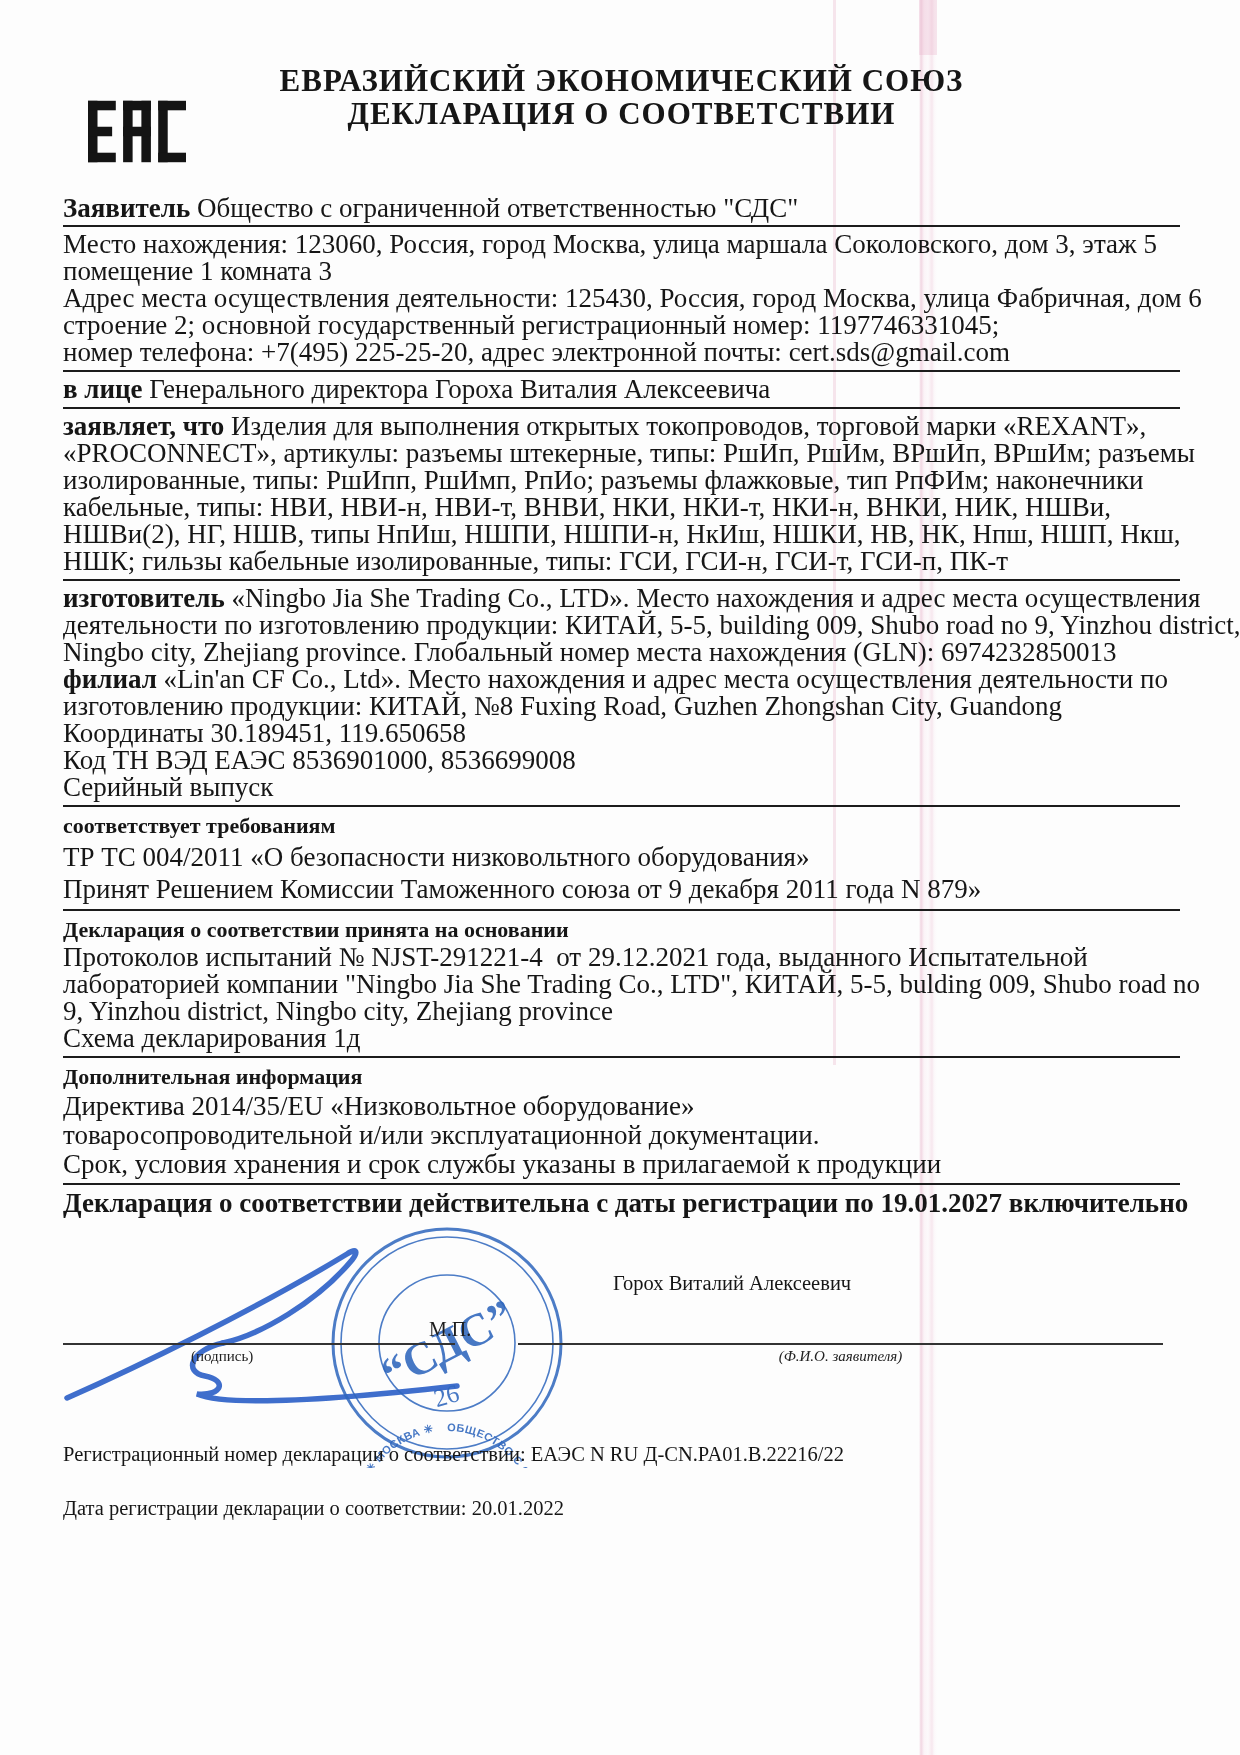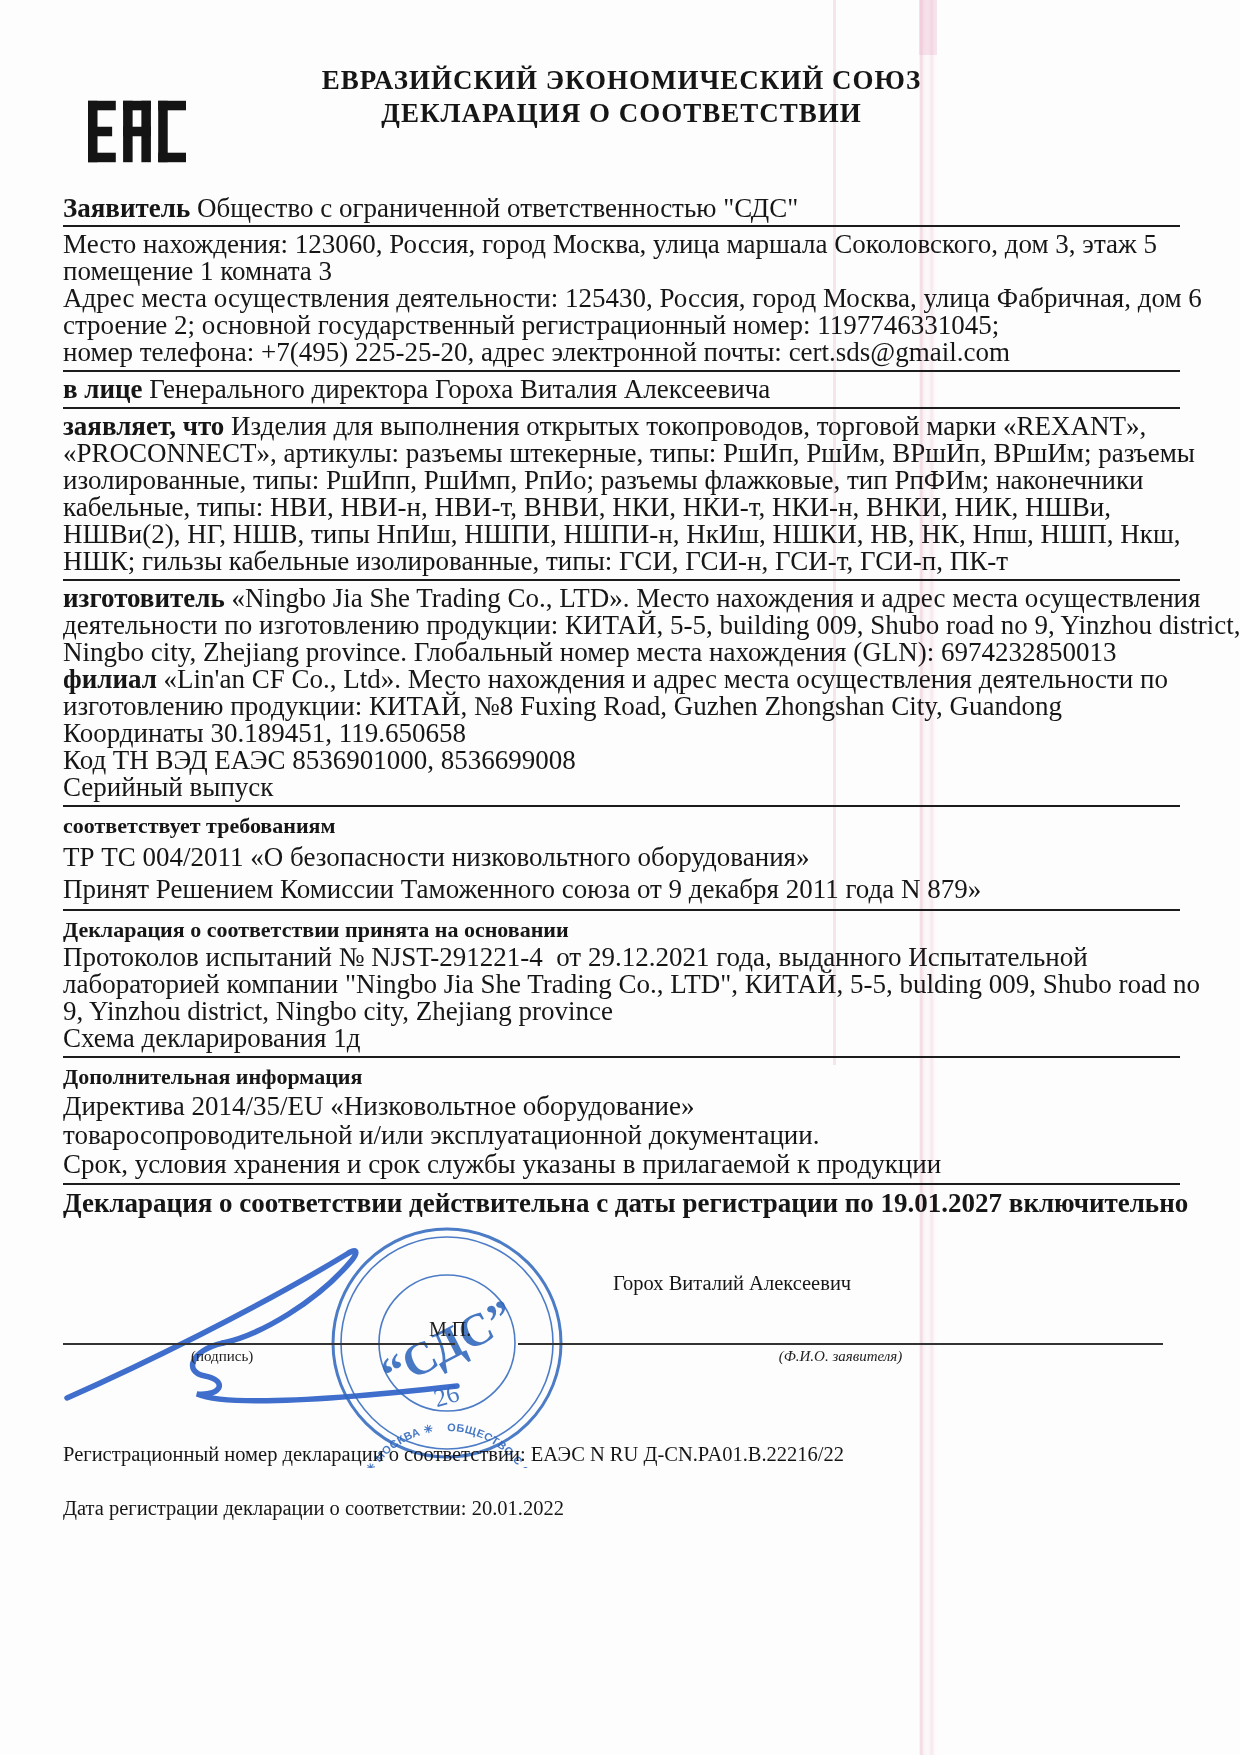--- a/index.html
+++ b/index.html
@@ -10,21 +10,21 @@
     background:linear-gradient(to right,rgba(222,150,182,0) 0,rgba(222,150,182,.38) 2px,
       rgba(246,221,233,.30) 5px,rgba(250,238,244,.26) 9px,rgba(238,199,216,.40) 13px,
       rgba(246,228,237,.22) 15px,rgba(246,228,237,0) 18px);}
   .stripe-main-top{position:absolute;left:919px;top:0;width:18px;height:55px;
     background:rgba(231,173,199,.30);pointer-events:none;}
   .stripe-thin{position:absolute;left:833px;top:0;width:3px;height:1065px;
     background:rgba(238,199,216,.45);pointer-events:none;}
   .doc{position:absolute;left:63px;top:0;width:1117px;}
   .header{position:relative;height:130px;margin-top:60px;}
   .eac{position:absolute;left:25px;top:30px;}
-  .titles{text-align:center;padding-top:4px;font-weight:700;font-size:27px;line-height:33px;letter-spacing:1px;}
+  .titles{text-align:center;padding-top:4px;font-weight:700;font-size:31px;line-height:33px;letter-spacing:1px;}
   .line{font-size:27px;line-height:27px;white-space:pre;}
   .b{font-weight:700;}
   .rule{border-top:2px solid #1c1c1c;margin:4px 0;}
   .sp32{line-height:32px;}
   .sp29{line-height:29px;}
   .hdr{font-weight:700;font-size:22px;line-height:30px;white-space:pre;}
   .applicant-row{margin-top:5px;line-height:26px;}
   
   .sig-area{position:absolute;left:63px;top:1222px;width:1117px;height:215px;}
   .stamp{position:absolute;left:259px;top:-4px;width:250px;height:250px;}

